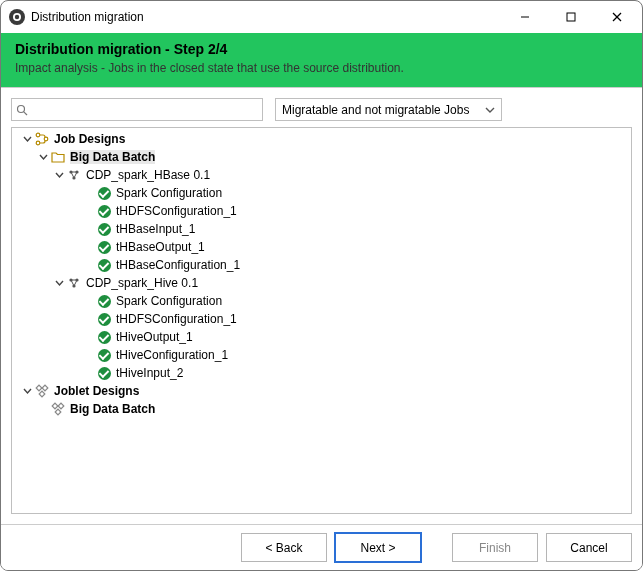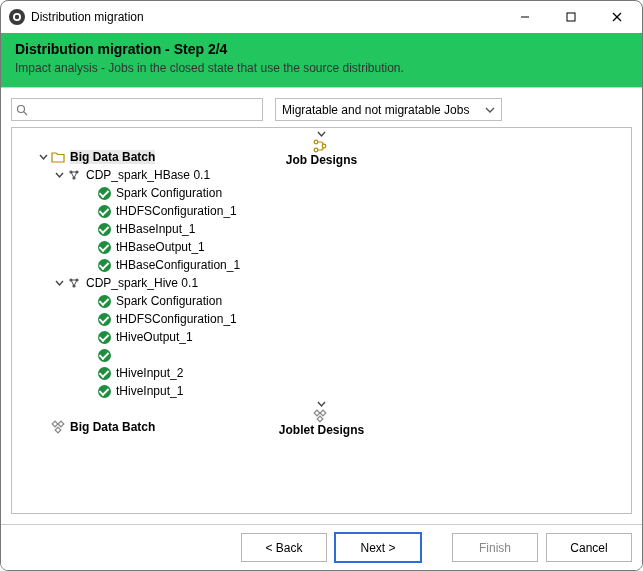--- a/index.html
+++ b/index.html
@@ -114,21 +114,21 @@
   .tree-row .ticon {
     width: 16px; height:16px;
     display:flex; align-items:center; justify-content:center;
     margin-right:4px;
   }
   .tree-row .lbl { }
   .bold { font-weight: 700; }
   .sel {
     background: #e8e8e8;
   }
-  .indent-0 { padding-left: 8px; flex-direction: column; }
+  .indent-0 { padding-left: 8px; }
   .indent-1 { padding-left: 24px; }
   .indent-2 { padding-left: 40px; text-align: center; }
   .indent-3 { padding-left: 70px; }
   .check-circle {
     width:13px; height:13px; border-radius:50%;
     background:#1e8e3e;
     display:flex; align-items:center; justify-content:center;
   }
   .check-circle::after{
     content:""; width:4px; height:7px;
@@ -366,42 +366,32 @@
     </div>
     <div class="tree-row indent-3">
       <span class="toggle blank">
         <svg width="9" height="9" viewBox="0 0 9 9">
           <path d="M1 2 L4.5 6 L8 2" fill="none" stroke="#444" stroke-width="1.4"></path>
         </svg>
       </span>
       <span class="ticon">
         <span class="check-circle"></span>
       </span>
+      <span class="lbl">tHiveConfiguration_1</span>
     </div>
     <div class="tree-row indent-3">
       <span class="toggle blank">
         <svg width="9" height="9" viewBox="0 0 9 9">
           <path d="M1 2 L4.5 6 L8 2" fill="none" stroke="#444" stroke-width="1.4"></path>
         </svg>
       </span>
       <span class="ticon">
         <span class="check-circle"></span>
       </span>
       <span class="lbl">tHiveInput_2</span>
-    </div>
-    <div class="tree-row indent-3">
-      <span class="toggle blank">
-        <svg width="9" height="9" viewBox="0 0 9 9">
-          <path d="M1 2 L4.5 6 L8 2" fill="none" stroke="#444" stroke-width="1.4"></path>
-        </svg>
-      </span>
-      <span class="ticon">
-        <span class="check-circle"></span>
-      </span>
-      <span class="lbl">tHiveInput_1</span>
     </div>
     <div class="tree-row indent-0">
       <span class="toggle">
         <svg width="9" height="9" viewBox="0 0 9 9">
           <path d="M1 2 L4.5 6 L8 2" fill="none" stroke="#444" stroke-width="1.4"></path>
         </svg>
       </span>
       <span class="ticon">
         <svg width="14" height="14" viewBox="0 0 14 14">
           <rect x="2" y="2" width="4" height="4" fill="none" stroke="#888" stroke-width="1.2" transform="rotate(45 4 4)"></rect>

